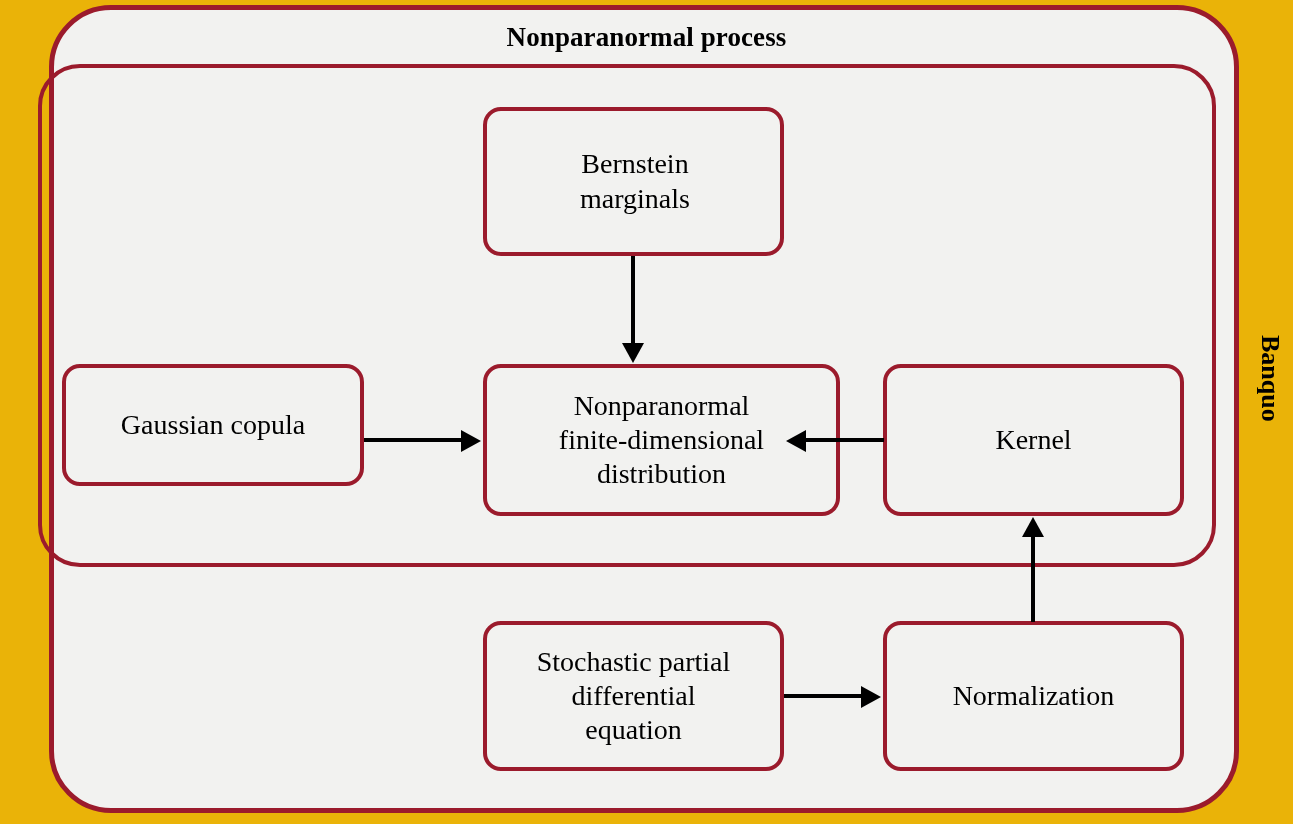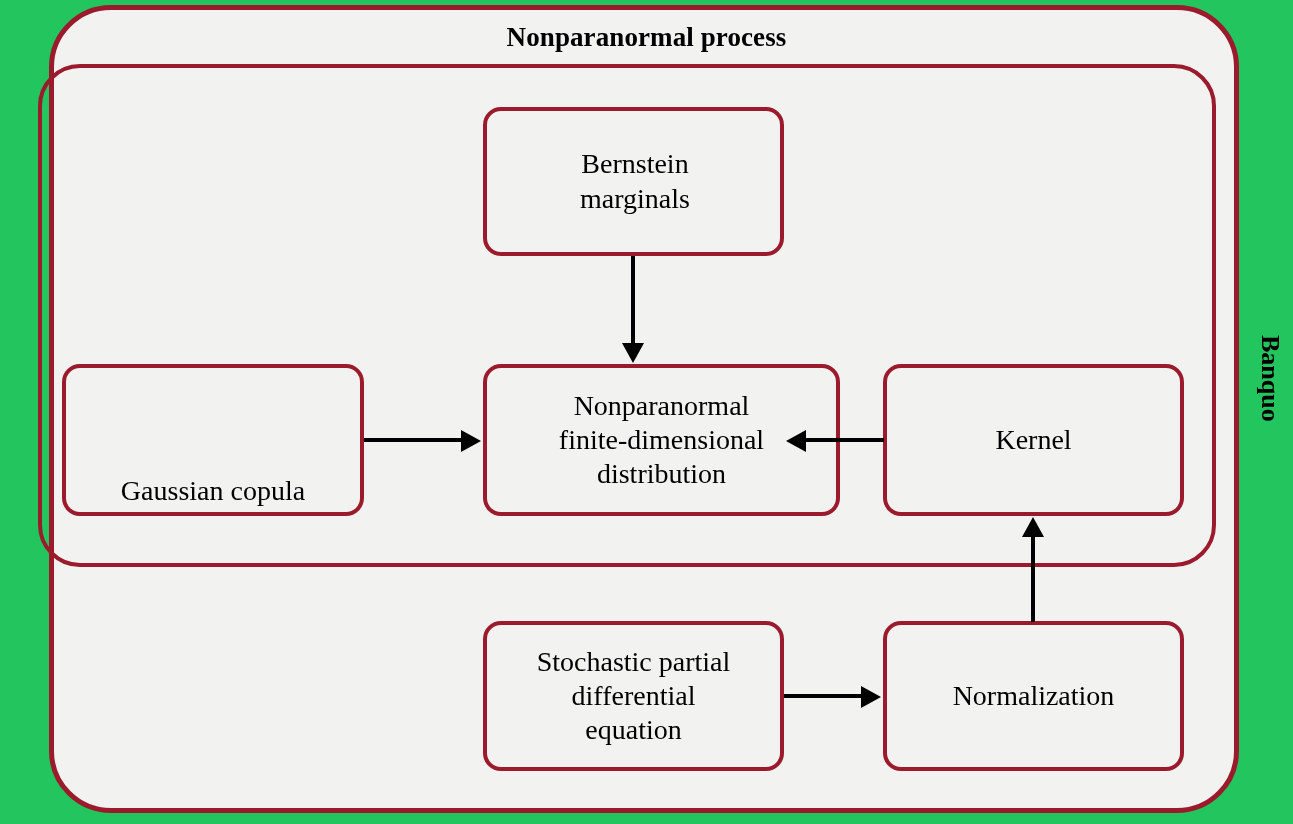--- a/index.html
+++ b/index.html
@@ -10,21 +10,21 @@
   body {
     width: 1293px;
     height: 824px;
     overflow: hidden;
     font-family: "Liberation Serif", "DejaVu Serif", serif;
   }
   #stage {
     position: relative;
     width: 1293px;
     height: 824px;
-    background: #22c55e;
+    background: #eab308;
     font-family: Liberation Serif, serif;
   }
 
   
   .outer-box {
     position: absolute;
     left: 49px;
     top: 5px;
     width: 1190px;
     height: 808px;
@@ -86,21 +86,21 @@
     align-items: center;
     justify-content: center;
     text-align: center;
     font-size: 28px;
     line-height: 1.22;
     color: #000;
     padding: 4px 10px;
   }
 
   #node-bernstein   { left: 483px; top: 107px; width: 301px; height: 149px; padding-left: 13px; }
-  #node-gaussian    { left: 62px;  top: 364px; width: 302px; height: 152px; align-items: flex-end; }
+  #node-gaussian    { left: 62px;  top: 364px; width: 302px; height: 122px; }
   #node-central     { left: 483px; top: 364px; width: 357px; height: 152px; }
   #node-kernel      { left: 883px; top: 364px; width: 301px; height: 152px; }
   #node-spde        { left: 483px; top: 621px; width: 301px; height: 150px; }
   #node-normalize   { left: 883px; top: 621px; width: 301px; height: 150px; }
 
   
   .arrow-line {
     position: absolute;
     background: #000;
   }

